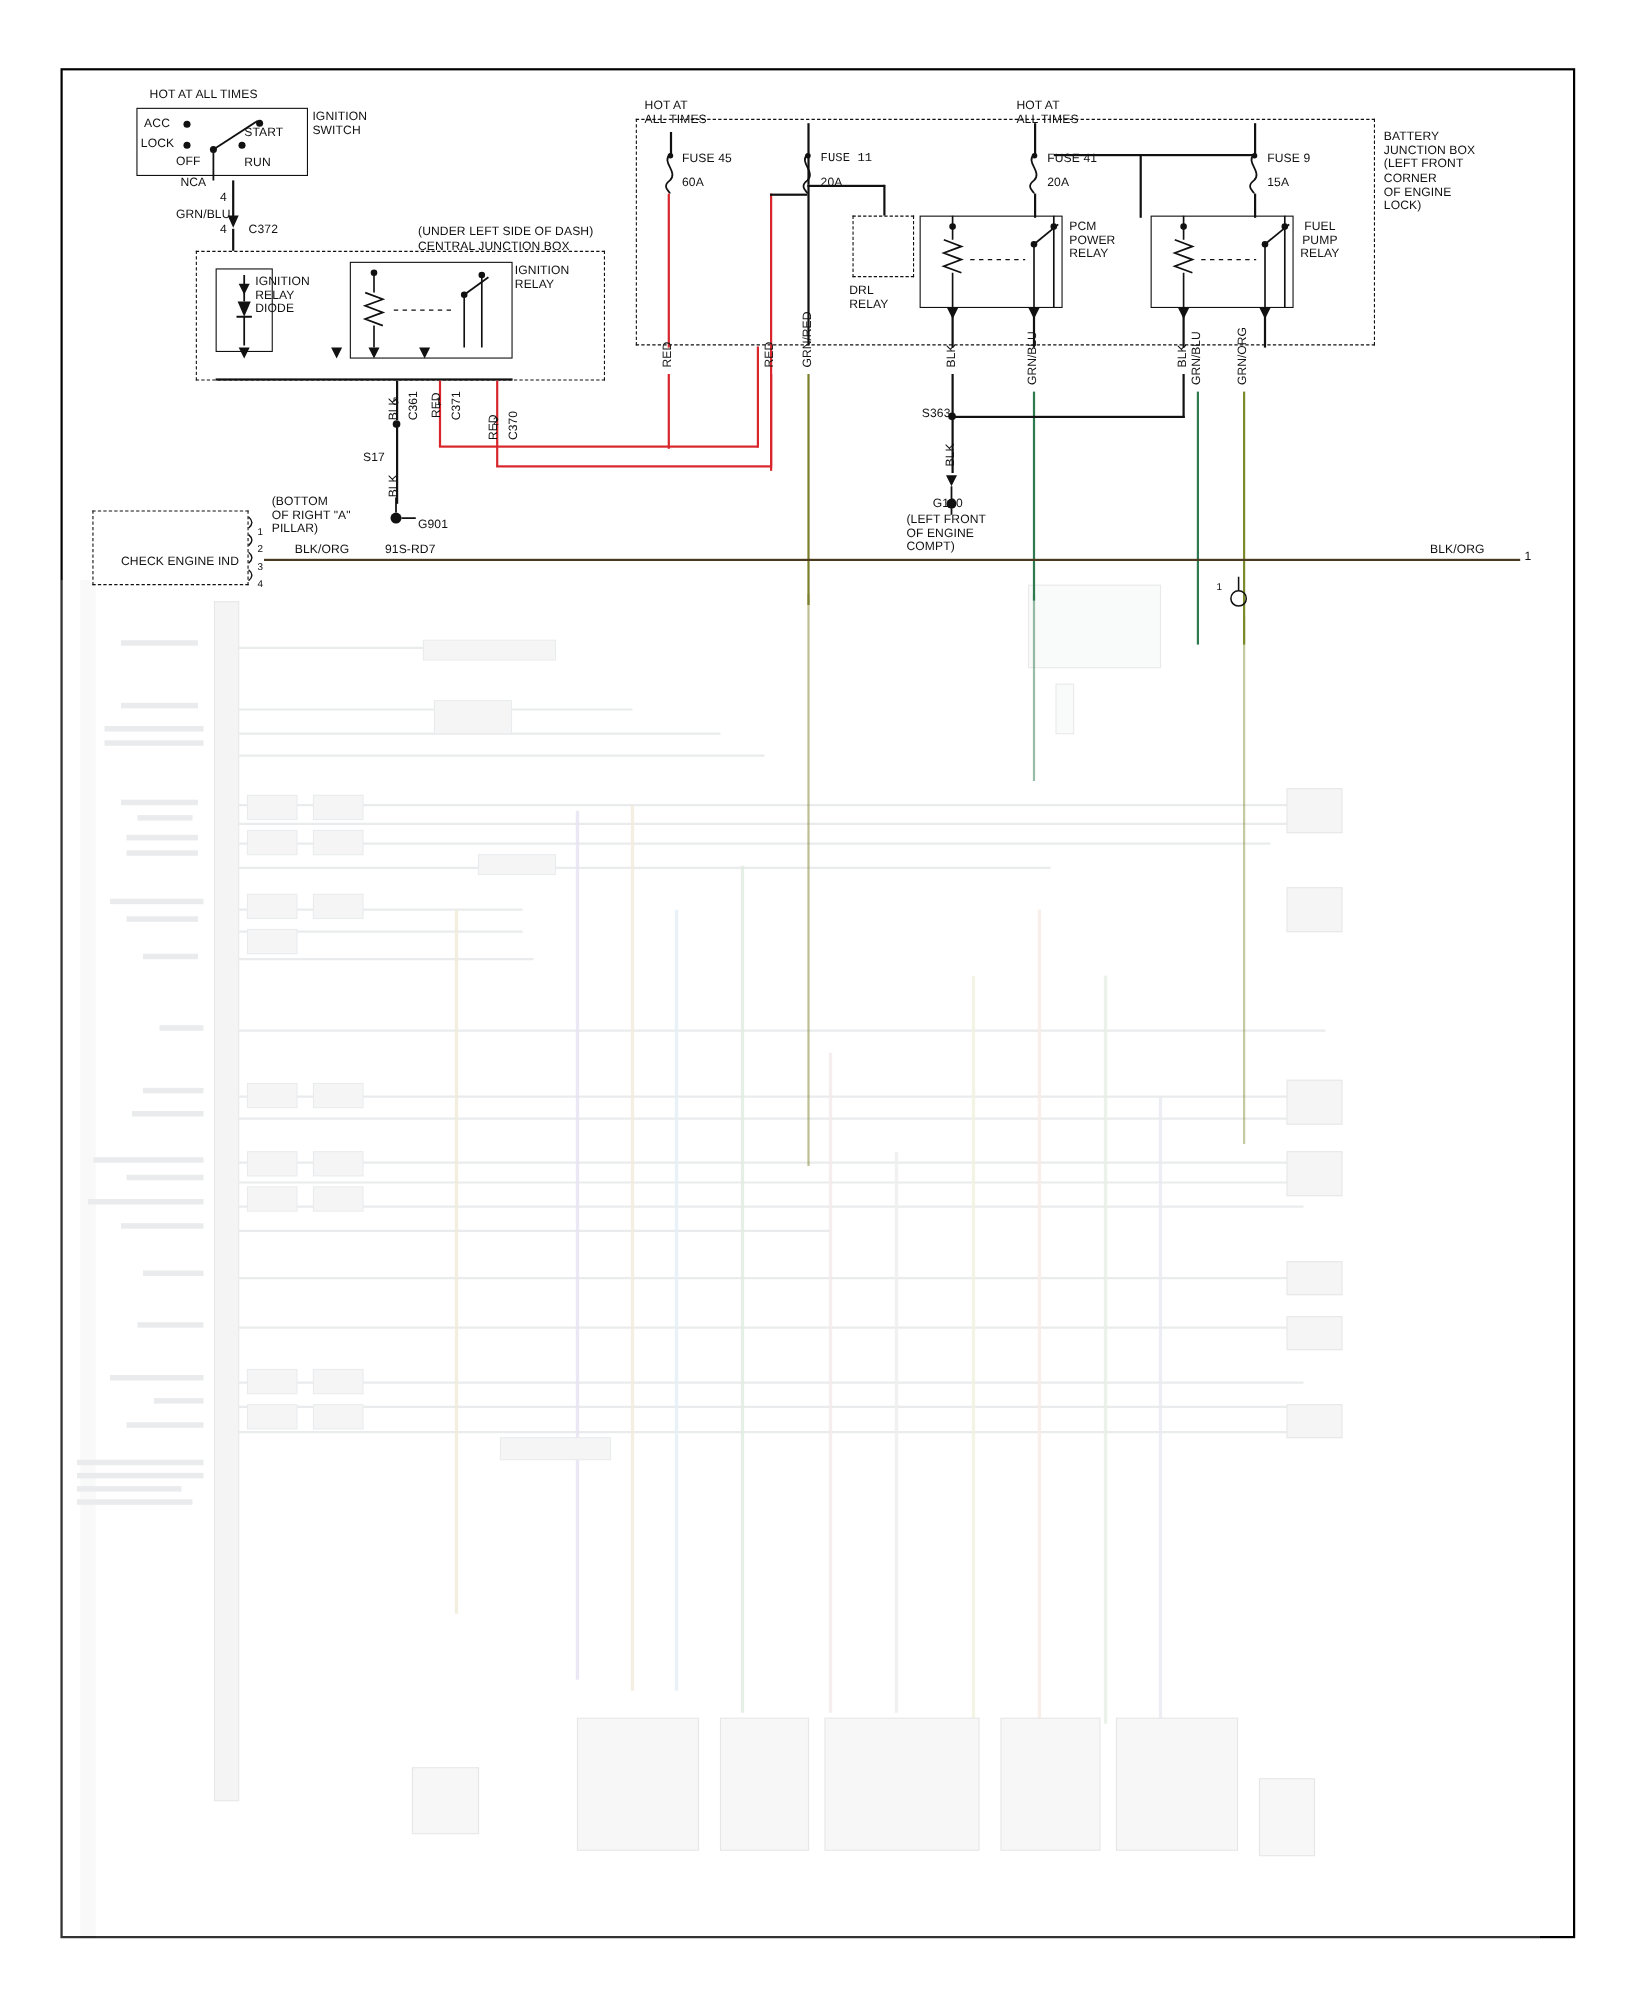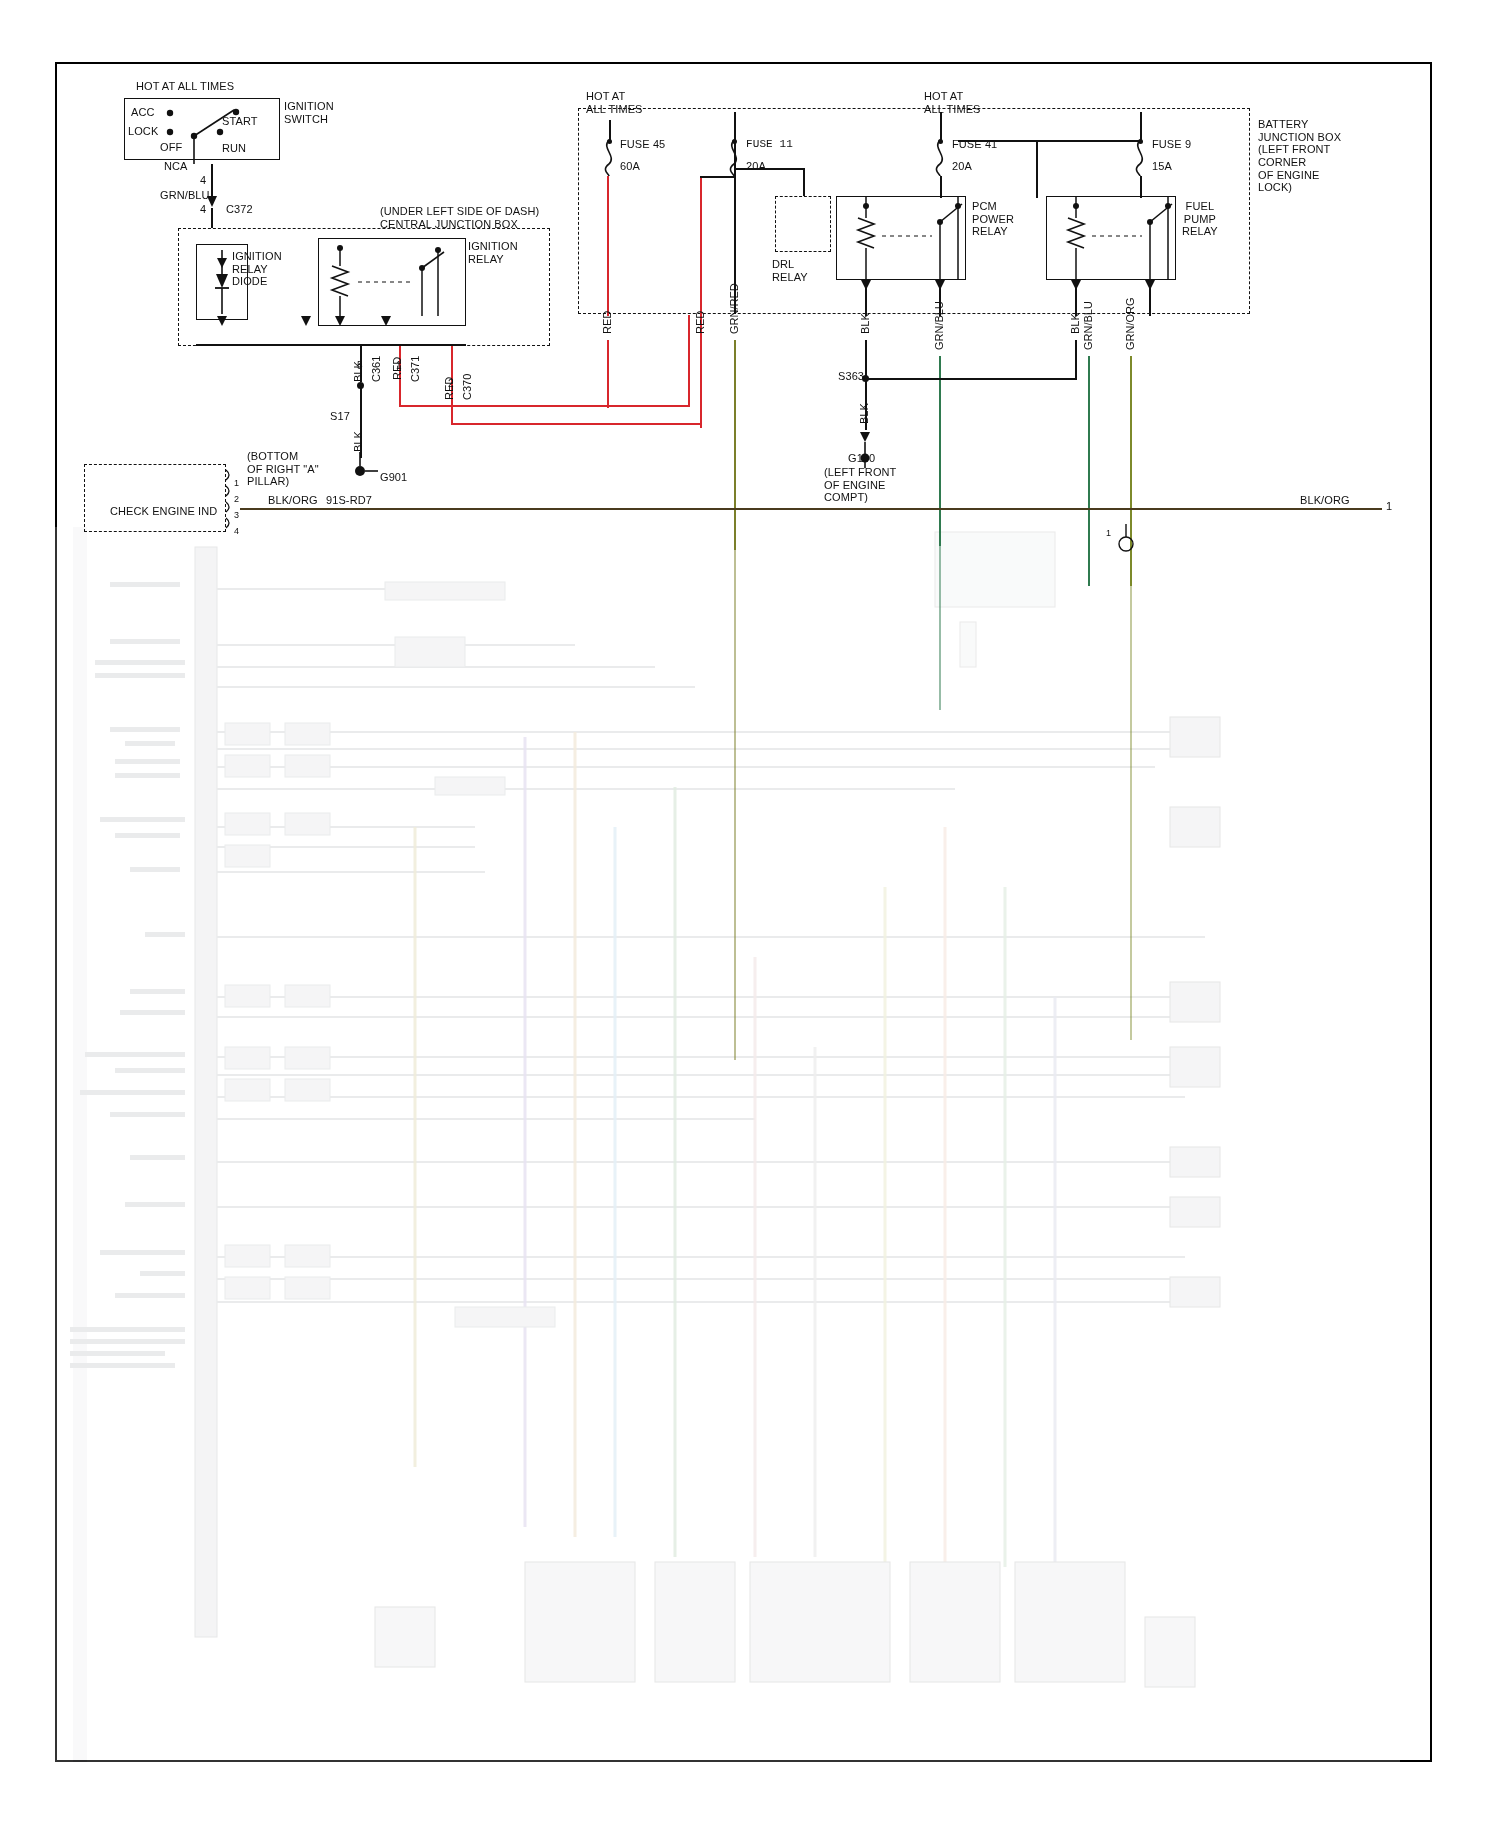--- a/index.html
+++ b/index.html
@@ -419,21 +419,21 @@
     <path d="M4,36 q6,5 0,10" fill="none" stroke="#111" stroke-width="1.3"></path>
     <path d="M4,52 q6,5 0,10" fill="none" stroke="#111" stroke-width="1.3"></path>
   </svg>
   <div class="lbl xs" style="left:234px;top:478px;">1</div>
   <div class="lbl xs" style="left:234px;top:494px;">2</div>
   <div class="lbl xs" style="left:234px;top:510px;">3</div>
   <div class="lbl xs" style="left:234px;top:526px;">4</div>
 
   <div class="wire h blkorg" style="left:240px;top:508px;width:1142px;height:2.2px;"></div>
   <div class="lbl" style="left:268px;top:494px;">BLK/ORG</div>
-  <div class="lbl" style="left:326px;top:494px;">91S-RD7</div>
+  <div class="lbl" style="left:350px;top:494px;">91S-RD7</div>
   <div class="lbl" style="left:1300px;top:494px;">BLK/ORG</div>
   <div class="lbl" style="left:1386px;top:500px;">1</div>
 
   <svg style="position:absolute;left:1112px;top:524px;" width="28" height="30">
     <circle cx="14" cy="20" r="7" fill="none" stroke="#111" stroke-width="1.4"></circle>
     <line x1="14" y1="0" x2="14" y2="13" stroke="#111" stroke-width="1.4"></line>
   </svg>
   <div class="lbl xs" style="left:1106px;top:528px;">1</div>
 
 </div>

